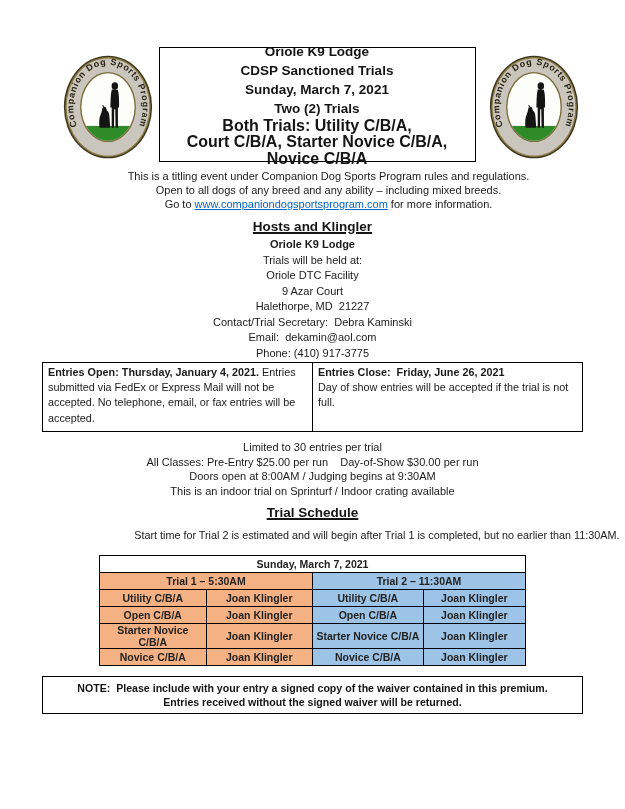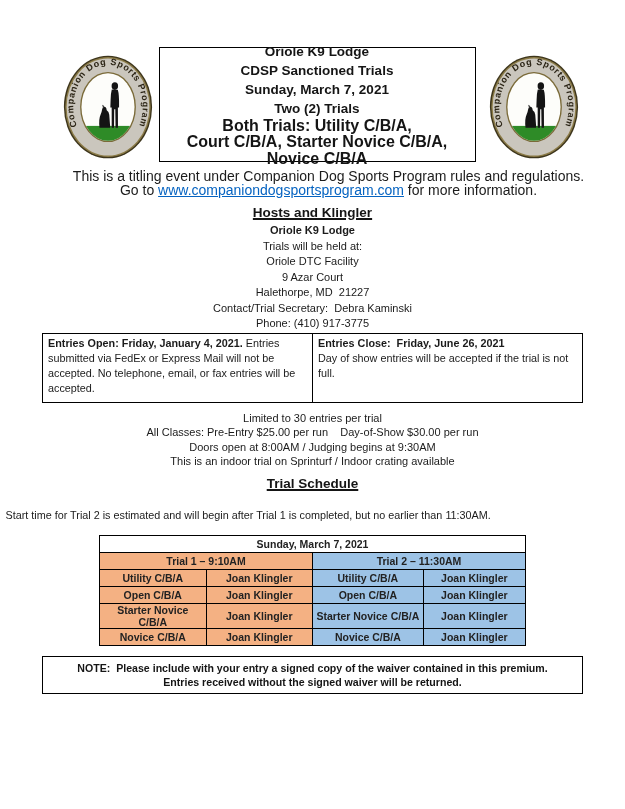--- a/index.html
+++ b/index.html
@@ -23,21 +23,21 @@
   .title-box {
     width: 317px; height: 115px; margin-left: 6px; flex: 0 0 auto;
     border: 1.5px solid #000;
     display: flex; flex-direction: column; justify-content: center;
     text-align: center; font-weight: bold; color: #151515;
   }
   .title-box .big { font-size: 13.5px; line-height: 19px; }
   .title-box .small { font-size: 16px; line-height: 16.5px; }
 
   
-  .intro { margin-top: 7px; text-align: center; font-size: 14px; line-height: 14px; padding-left: 32px; }
+  .intro { margin-top: 7px; text-align: center; font-size: 11px; line-height: 14px; padding-left: 32px; }
   a.link { color: var(--link-blue, #0563C1); text-decoration: underline; cursor: pointer; }
 
   
   .section-heading {
     text-align: center; font-size: 13.5px; font-weight: bold;
     text-decoration: underline; text-decoration-thickness: 1.5px; color: #151515;
   }
   .hosts-heading { margin-top: 8px; }
   .hosts { margin-top: 3px; text-align: center; font-size: 11px; line-height: 15.5px; }
   .hosts .venue { font-weight: bold; }
@@ -52,21 +52,21 @@
     width: 50%; border: 1.5px solid #000; vertical-align: top;
     padding: 2px 6px 4px 5px; height: 69px;
   }
   .entries-table .b { font-weight: bold; }
 
   
   .details { margin-top: 8px; text-align: center; font-size: 11px; line-height: 14.6px; }
 
   
   .schedule-heading { margin-top: 7px; }
-  .start-note { margin-top: 18px; text-align: left; font-size: 10.8px; }
+  .start-note { margin-top: 9px; text-align: right; font-size: 10.8px; }
   .schedule-table {
     width: 427px; margin: 14px auto 0;
     border-collapse: collapse; table-layout: fixed;
     font-size: 10.5px; font-weight: bold; text-align: center; color: #222;
   }
   .schedule-table td { border: 1px solid #000; height: 17px; padding: 0 2px; }
   .schedule-table tr.outer td { border-width: 1.5px 1px 1px 1px; }
   .schedule-table .date-hdr { background: #ffffff; }
   .schedule-table .t1 { background: var(--trial1-orange, #F4B183); }
   .schedule-table .t2 { background: var(--trial2-blue, #9DC3E6); }
@@ -130,39 +130,41 @@
     </div>
     <div class="logo-wrap right">
       <svg width="90" height="110">
           <use href="#cdsp-logo"></use>
         </svg>
     </div>
   </div>
 
   <div class="intro">
     <div class="pre">This is a titling event under Companion Dog Sports Program rules and regulations.</div>
+    <div class="pre">Open to all dogs of any breed and any ability – including mixed breeds.</div>
     <div><span class="pre">Go to </span><a class="link pre">www.companiondogsportsprogram.com</a><span class="pre"> for more information.</span></div>
   </div>
 
   <div class="section-heading hosts-heading">Hosts and Klingler</div>
 
   <div class="hosts">
     <div class="venue pre">Oriole K9 Lodge</div>
     <div class="pre">Trials will be held at:</div>
     <div class="pre">Oriole DTC Facility</div>
     <div class="pre">9 Azar Court</div>
     <div class="pre">Halethorpe, MD  21227</div>
     <div class="pre">Contact/Trial Secretary:  Debra Kaminski</div>
+    <div class="pre">Email:  dekamin@aol.com</div>
     <div class="pre">Phone: (410) 917-3775</div>
   </div>
 
   <table class="entries-table">
     <tbody>
         <tr>
-      <td><span class="b pre">Entries Open: Friday, January 4, 2021.</span><span class="pre"> Entries submitted via FedEx or Express Mail will not be accepted. No telephone, email, or fax entries will be accepted.</span></td>
+      <td><span class="b pre">Entries Open: Thursday, January 4, 2021.</span><span class="pre"> Entries submitted via FedEx or Express Mail will not be accepted. No telephone, email, or fax entries will be accepted.</span></td>
       <td>
             <div class="b pre">Entries Close:  Friday, June 26, 2021</div>
             <div class="pre">Day of show entries will be accepted if the trial is not full.</div>
           </td>
     </tr>
   </tbody>
     </table>
 
   <div class="details">
     <div class="pre">Limited to 30 entries per trial</div>
@@ -180,21 +182,21 @@
         <col style="width:25%">
         <col style="width:25%">
         <col style="width:26%">
         <col style="width:24%">
       </colgroup>
     <tbody>
         <tr class="outer">
       <td colspan="4" class="date-hdr">Sunday, March 7, 2021</td>
     </tr>
     <tr>
-      <td colspan="2" class="t1">Trial 1 – 9:10AM</td>
+      <td colspan="2" class="t1">Trial 1 – 5:30AM</td>
       <td colspan="2" class="t2">Trial 2 – 11:30AM</td>
     </tr>
     <tr>
       <td class="t1">Utility C/B/A</td>
       <td class="t1">Joan Klingler</td>
       <td class="t2">Utility C/B/A</td>
       <td class="t2">Joan Klingler</td>
     </tr>
     <tr>
       <td class="t1">Open C/B/A</td>

